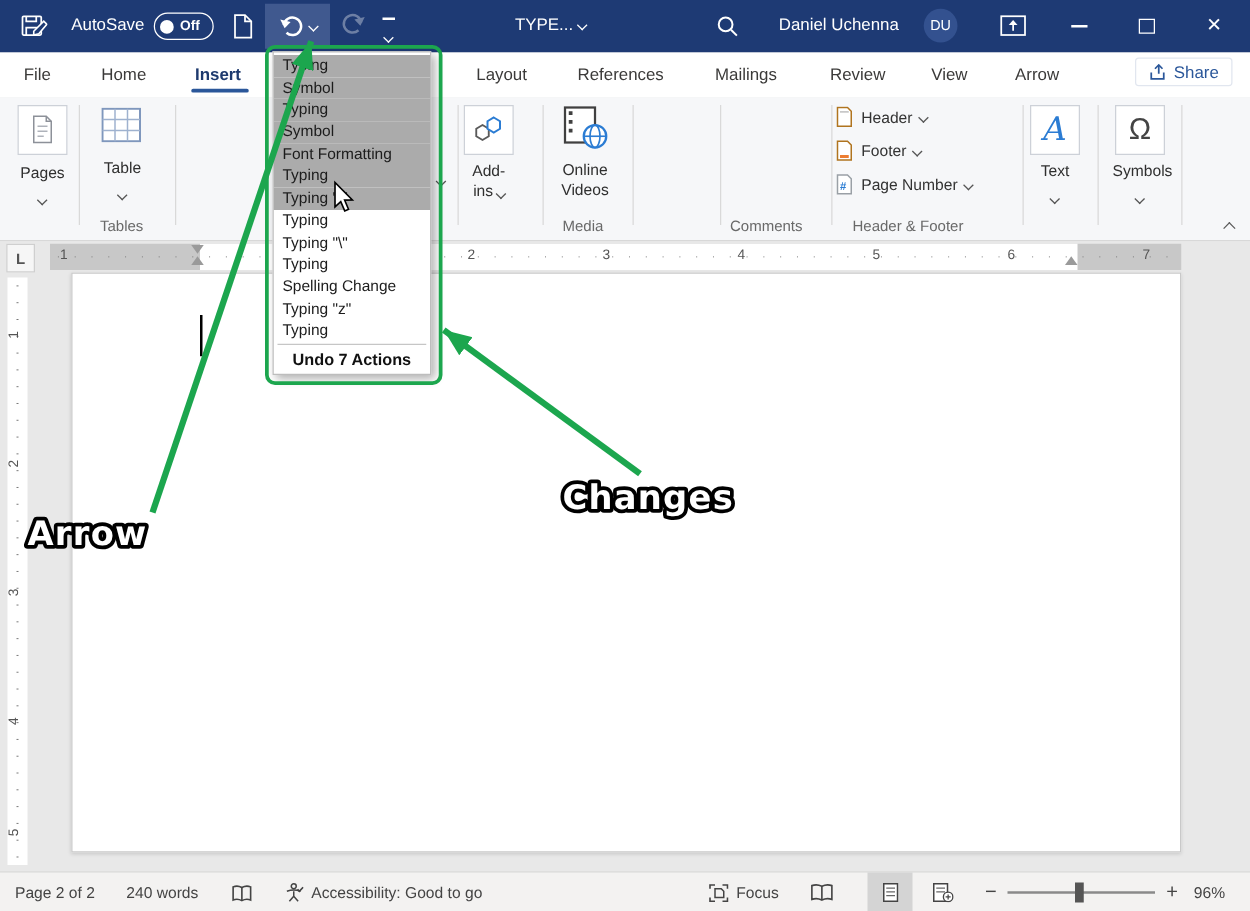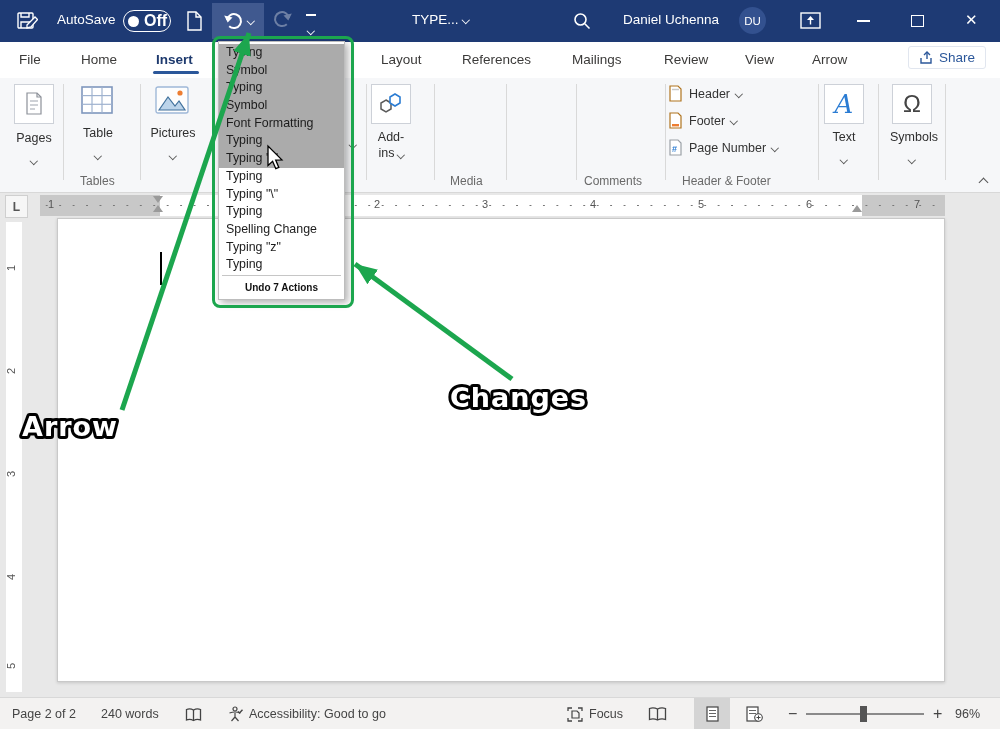--- a/index.html
+++ b/index.html
@@ -6,21 +6,21 @@
   .app{position:relative;width:1000px;height:729px;overflow:hidden;background:#e8e8e8;
        font-family:"Liberation Sans",sans-serif;-webkit-font-smoothing:antialiased;}
   .abs{position:absolute;}
   
   .titlebar{position:absolute;left:0;top:0;width:1000px;height:42px;background:#1e3a74;}
   .tb-text{color:#fff;font-size:13.5px;}
   .qat-btn{display:flex;align-items:center;justify-content:center;}
   .undo-hl{background:#40598f;}
   .toggle{width:46px;height:20px;border:1.5px solid #fff;border-radius:11px;display:flex;align-items:center;}
   .toggle .dot{width:11px;height:11px;border-radius:50%;background:#fff;margin-left:4px;}
-  .toggle .tstate{color:#fff;font-size:16px;margin-left:5px;font-weight:bold;}
+  .toggle .tstate{color:#fff;font-size:11px;margin-left:5px;font-weight:bold;}
   .avatar{width:27px;height:27px;border-radius:50%;background:#33518f;color:#fff;font-size:11.5px;
           display:flex;align-items:center;justify-content:center;}
   .winglyph{color:#fff;font-size:15px;}
   .chv{display:inline-block;width:6px;height:6px;border-right:1.6px solid currentColor;border-bottom:1.6px solid currentColor;transform:rotate(45deg);}
   .chv.up{transform:rotate(225deg);}
   .chv.s{width:4.5px;height:4.5px;border-width:1.4px;}
   
   .tabrow{position:absolute;left:0;top:42px;width:1000px;height:36px;background:#ffffff;}
   .tab{position:absolute;top:0;height:36px;line-height:36px;font-size:13.5px;color:#3b3a39;cursor:default;}
   .tab.sel{color:#1e3a6e;font-weight:bold;}
@@ -53,21 +53,21 @@
   .tri-up{width:0;height:0;border-left:5px solid transparent;border-right:5px solid transparent;border-bottom:7px solid #9a9a9a;}
   
   .page{position:absolute;left:57px;top:218px;width:886px;height:462px;background:#fff;border:1px solid #c9c9c9;box-shadow:0 1px 3px rgba(0,0,0,.15);}
   .caret{position:absolute;left:160px;top:252px;width:1.6px;height:33px;background:#000;}
   
   .undo-menu{position:absolute;left:218px;top:41px;width:125px;height:257px;background:#fff;border:1px solid #bdbdbd;
              box-shadow:3px 3px 7px rgba(0,0,0,.3);z-index:30;}
   .mi{height:17.7px;line-height:17.7px;padding-left:7px;font-size:12.4px;color:#1c1c1c;white-space:pre;overflow:hidden;}
   .mi.hl{background:#ababab;}
   .menu-sep{height:1px;background:#c6c6c6;margin:1px 3px;}
-  .menu-footer{font-weight:bold;text-align:center;font-size:10px;color:#111;line-height:22px;}
+  .menu-footer{font-weight:bold;text-align:center;font-size:13px;color:#111;line-height:22px;}
   .green-box{position:absolute;left:212px;top:36px;width:136px;height:266px;border:3.5px solid #1ca64e;border-radius:8px;
              z-index:35;pointer-events:none;}
   
   .statusbar{position:absolute;left:0;top:697px;width:1000px;height:32px;background:#f3f2f1;border-top:1px solid #d8d8d8;
              font-size:12.5px;color:#444;}
   .sb-item{position:absolute;top:0;height:32px;display:flex;align-items:center;gap:6px;}
   .zoom-track{width:118px;height:2px;background:#8a8a8a;position:relative;}
   .zoom-thumb{position:absolute;left:54px;top:-7px;width:7px;height:16px;background:#555;}
   .sel-view{background:#d4d4d4;}
   
@@ -184,43 +184,47 @@
         <line x1="1" y1="9.6" x2="31" y2="9.6" stroke="#9fb2cf" stroke-width="1.2"></line>
         <line x1="1" y1="18.3" x2="31" y2="18.3" stroke="#9fb2cf" stroke-width="1.2"></line>
         <line x1="11" y1="1" x2="11" y2="27" stroke="#9fb2cf" stroke-width="1.2"></line>
         <line x1="21" y1="1" x2="21" y2="27" stroke="#9fb2cf" stroke-width="1.2"></line>
       </svg>
       <div class="btn-label" style="margin-top:7px">Table</div>
       <div style="text-align:center;margin-top:3px"><span class="chv s rchv"></span></div>
     </div>
     <span class="grp-label" style="left:80px">Tables</span>
 
-    <div class="abs" style="left:148px;top:8px;width:50px">
-      <svg style="margin-left:7px" width="34" height="28" viewBox="0 0 34 28">
-        <rect x="1" y="1" width="32" height="26" rx="2" fill="#fdfdfd" stroke="#9fb8d8" stroke-width="1.4"></rect>
-        <path d="M4 24 L13 11 L20 20 L24 15 L30 24 z" fill="#bcd4ea" stroke="#41719c" stroke-width="1.2"></path>
-        <circle cx="25" cy="7" r="2.6" fill="#ed7d31"></circle>
-      </svg>
-      <div class="btn-label" style="margin-top:7px">Pictures</div>
-      <div style="text-align:center;margin-top:3px"><span class="chv s rchv"></span></div>
-    </div>
 
     <span class="abs chv s rchv" style="left:350px;top:64px"></span>
 
     <div class="abs" style="left:370px;top:6px;width:42px">
       <div class="icon-box" style="width:38px;height:38px;margin-left:1px">
         <svg width="26" height="24" viewBox="0 0 26 24">
           <polygon points="8,8 13,11 13,17 8,20 3,17 3,11" fill="none" stroke="#5a5a5a" stroke-width="1.5"></polygon>
           <polygon points="17,2 22,5 22,11 17,14 12,11 12,5" fill="#fff" stroke="#2b7cd3" stroke-width="1.6"></polygon>
         </svg>
       </div>
       <div class="btn-label" style="margin-top:5px">Add-</div>
       <div class="btn-label"><span>ins</span> <span class="chv s rchv"></span></div>
     </div>
 
+    <div class="abs" style="left:444px;top:6px;width:48px">
+      <svg style="margin-left:4px" width="40" height="36" viewBox="0 0 40 36">
+        <rect x="4" y="2" width="24" height="28" fill="#fff" stroke="#404040" stroke-width="1.8"></rect>
+        <rect x="7" y="5" width="3" height="3" fill="#404040"></rect>
+        <rect x="7" y="12" width="3" height="3" fill="#404040"></rect>
+        <rect x="7" y="19" width="3" height="3" fill="#404040"></rect>
+        <circle cx="28" cy="25" r="9" fill="#fff" stroke="#2b7cd3" stroke-width="1.8"></circle>
+        <ellipse cx="28" cy="25" rx="4" ry="9" fill="none" stroke="#2b7cd3" stroke-width="1.3"></ellipse>
+        <line x1="19" y1="25" x2="37" y2="25" stroke="#2b7cd3" stroke-width="1.3"></line>
+      </svg>
+      <div class="btn-label" style="margin-top:3px">Online</div>
+      <div class="btn-label">Videos</div>
+    </div>
     <span class="grp-label" style="left:450px">Media</span>
 
 
     <span class="grp-label" style="left:584px">Comments</span>
 
     <div class="hf-row" style="left:668px;top:7px">
       <svg width="15" height="17" viewBox="0 0 15 17">
         <path d="M2 1 h8 l3 3 v12 h-11 z" fill="#fff" stroke="#b0741f" stroke-width="1.2"></path>
         <line x1="4" y1="4.5" x2="11" y2="4.5" stroke="#c8c8c8" stroke-width="1.5"></line>
       </svg>

